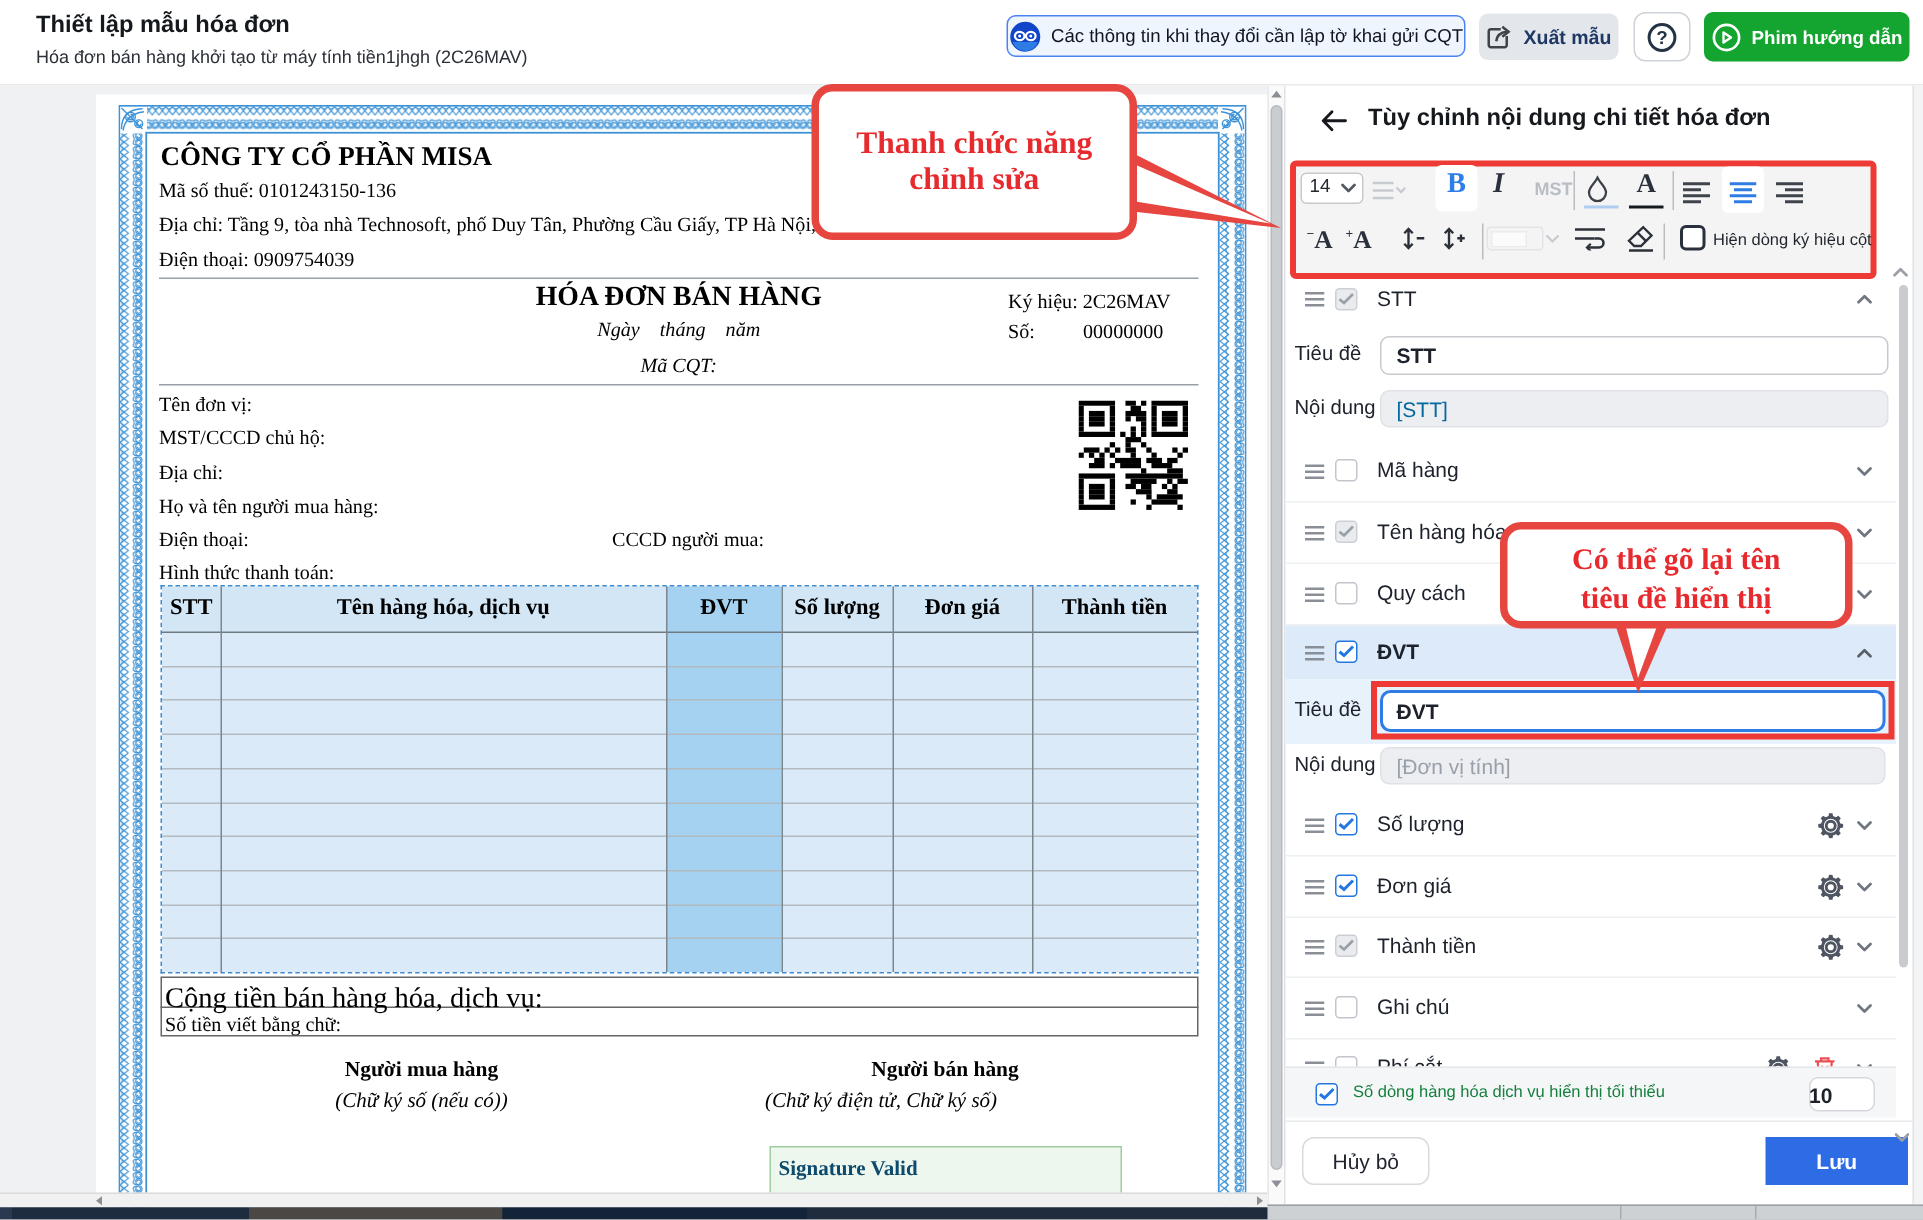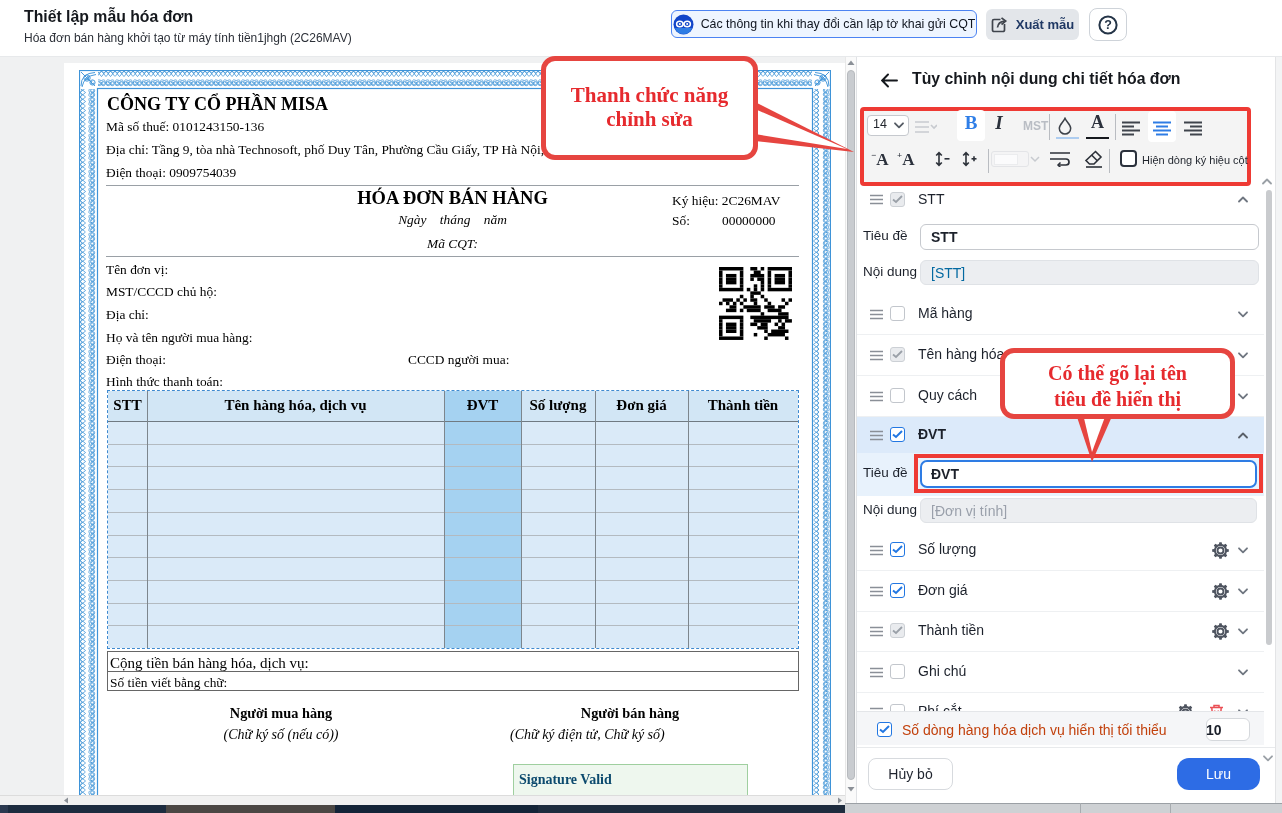--- a/index.html
+++ b/index.html
@@ -305,21 +305,21 @@
     <div class="abs" style="left:688px;top:334px;width:1px;height:257px;background:#7d868d"></div>
     <div class="abs" style="left:107px;top:333px;width:692px;height:259px;border:1px dashed #3f8ad0"></div>
     <div class="inv" style="left:108px;top:340px;width:39px;text-align:center;font-weight:700;font-size:15px">STT</div>
     <div class="inv" style="left:147px;top:340px;width:297px;text-align:center;font-weight:700;font-size:15px">Tên hàng hóa, dịch vụ</div>
     <div class="inv" style="left:444px;top:340px;width:77px;text-align:center;font-weight:700;font-size:15px">ĐVT</div>
     <div class="inv" style="left:521px;top:340px;width:74px;text-align:center;font-weight:700;font-size:15px">Số lượng</div>
     <div class="inv" style="left:595px;top:340px;width:93px;text-align:center;font-weight:700;font-size:15px">Đơn giá</div>
     <div class="inv" style="left:688px;top:340px;width:110px;text-align:center;font-weight:700;font-size:15px">Thành tiền</div>
     <div class="abs" style="left:107px;top:594px;width:692px;height:40px;border:1px solid #666;background:#fff"></div>
     <div class="abs" style="left:107px;top:614px;width:692px;height:1px;background:#666"></div>
-    <div class="inv" style="left:110px;top:598px;font-size:15px">Cộng tiền bán hàng hóa, dịch vụ:</div>
+    <div class="inv" style="left:110px;top:598px;font-size:19px">Cộng tiền bán hàng hóa, dịch vụ:</div>
     <div class="inv" style="left:110px;top:618px;font-size:13.4px">Số tiền viết bằng chữ:</div>
 
   </div>
   <div id="vscroll"></div>
     <div id="vthumb"></div>
   <div id="hscroll"></div>
   <svg class="abs" style="left:63px;top:797px;z-index:6" width="7" height="7" viewBox="0 0 7 7">
       <polygon points="5,0.5 1,3.5 5,6.5" fill="#8b9097"></polygon>
     </svg>
   <svg class="abs" style="left:836px;top:797px;z-index:6" width="7" height="7" viewBox="0 0 7 7">
@@ -355,20 +355,27 @@
           </g>
         </svg>
         <span>Xuất mẫu</span>
       </div>
     <div class="tbtn" id="btn-help">
         <svg width="22" height="22" viewBox="0 0 22 22">
           <circle cx="11" cy="11" r="8.6" fill="none" stroke="#243447" stroke-width="2"></circle>
           <text x="11" y="15.4" text-anchor="middle" font-family="Liberation Sans" font-size="12.5" font-weight="700" fill="#243447">?</text>
         </svg>
       </div>
+    <div class="tbtn" id="btn-phim">
+        <svg width="20" height="20" viewBox="0 0 20 20" style="margin-right:7px">
+          <circle cx="10" cy="10" r="8.4" fill="none" stroke="#fff" stroke-width="1.8"></circle>
+          <path d="M8 6.6 L13 10 L8 13.4 Z" fill="none" stroke="#fff" stroke-width="1.6" stroke-linejoin="round"></path>
+        </svg>
+        <span>Phim hướng dẫn</span>
+      </div>
   </div>
   <div id="panel">
     <svg class="p" style="left:24px;top:16px" width="17" height="15" viewBox="0 0 17 15">
         <g stroke="#15181d" stroke-width="1.9" fill="none" stroke-linecap="round">
           <path d="M16 7.5 H1.5 M7 1.5 L1.2 7.5 L7 13.5"></path>
         </g>
       </svg>
     <div class="p" style="left:55px;top:13px;font-size:15.8px;font-weight:700;color:#15181d">Tùy chỉnh nội dung chi tiết hóa đơn</div>
     <div class="p" style="left:3px;top:50px;width:391px;height:79px;background:#f4f4f4;border:4px solid #ee3a34;border-radius:4px"></div>
     <div class="p" style="left:10px;top:58px;width:42px;height:21px;background:#fff;border:1px solid #c6c9ce;border-radius:4px"></div>
@@ -631,26 +638,26 @@
       </svg>
     <svg class="p" style="left:381px;top:652px" width="10" height="7" viewBox="0 0 10 6">
         <polyline points="1,0.8 5,4.8 9,0.8" fill="none" stroke="#6f7680" stroke-width="1.8" stroke-linecap="round" stroke-linejoin="round"></polyline>
       </svg>
     <div class="p" style="left:0px;top:653.5px;width:407px;height:34px;background:#f5f6f8;border-top:1px solid #e4e6e9"></div>
     <div class="p" style="left:20px;top:665px;width:15px;height:15px;background:#fff;border:1.5px solid #2277e2;border-radius:3px">
         <svg width="11" height="9" viewBox="0 0 11 9" style="position:absolute;left:1px;top:1.5px">
           <polyline points="1,4.5 4,7 10,1" fill="none" stroke="#2277e2" stroke-width="2"></polyline>
         </svg>
       </div>
-    <div class="p" style="left:45px;top:665px;font-size:14px;color:#c2410c">Số dòng hàng hóa dịch vụ hiển thị tối thiểu</div>
+    <div class="p" style="left:45px;top:665px;font-size:11px;color:#15803d">Số dòng hàng hóa dịch vụ hiển thị tối thiểu</div>
     <div class="p" style="left:349px;top:661px;width:44px;height:23px;background:#fff;border:1px solid #d5d8dc;border-radius:6px"></div>
     <div class="p" style="left:349px;top:665px;width:36px;font-size:14px;font-weight:600;color:#1c212b">10</div>
     <div class="p" style="left:0px;top:690px;width:426px;height:1px;background:#e8eaec"></div>
     <div class="p" style="left:11px;top:701px;width:85px;height:32px;background:#fff;border:1px solid #d7dade;border-radius:8px;display:flex;align-items:center;justify-content:center;font-size:14px;font-weight:500;color:#1f242e">Hủy bỏ</div>
-    <div class="p" style="left:320px;top:701px;width:83px;height:32px;background:#2d6ce5;border-radius:12px;display:flex;align-items:center;justify-content:center;font-size:14px;font-weight:400;color:#fff">Lưu</div>
+    <div class="p" style="left:320px;top:701px;width:95px;height:32px;background:#2d6ce5;border-radius:0;display:flex;align-items:center;justify-content:center;font-size:14px;font-weight:700;color:#fff">Lưu</div>
 
     <div class="p" style="left:408.5px;top:133px;width:6px;height:455px;background:#c9cbce;border-radius:3px"></div>
       <div class="p" style="left:418px;top:0px;width:8px;height:746px;background:#f3f4f5;border-left:1px solid #e3e4e6"></div>
     <svg class="p" style="left:405px;top:121px" width="10" height="7" viewBox="0 0 10 6">
         <polyline points="1,5 5,1 9,5" fill="none" stroke="#9aa0a6" stroke-width="1.8" stroke-linecap="round" stroke-linejoin="round"></polyline>
       </svg>
     <svg class="p" style="left:406px;top:698px" width="10" height="7" viewBox="0 0 10 6">
         <polyline points="1,0.8 5,4.8 9,0.8" fill="none" stroke="#9aa0a6" stroke-width="1.8" stroke-linecap="round" stroke-linejoin="round"></polyline>
       </svg>
   </div>

